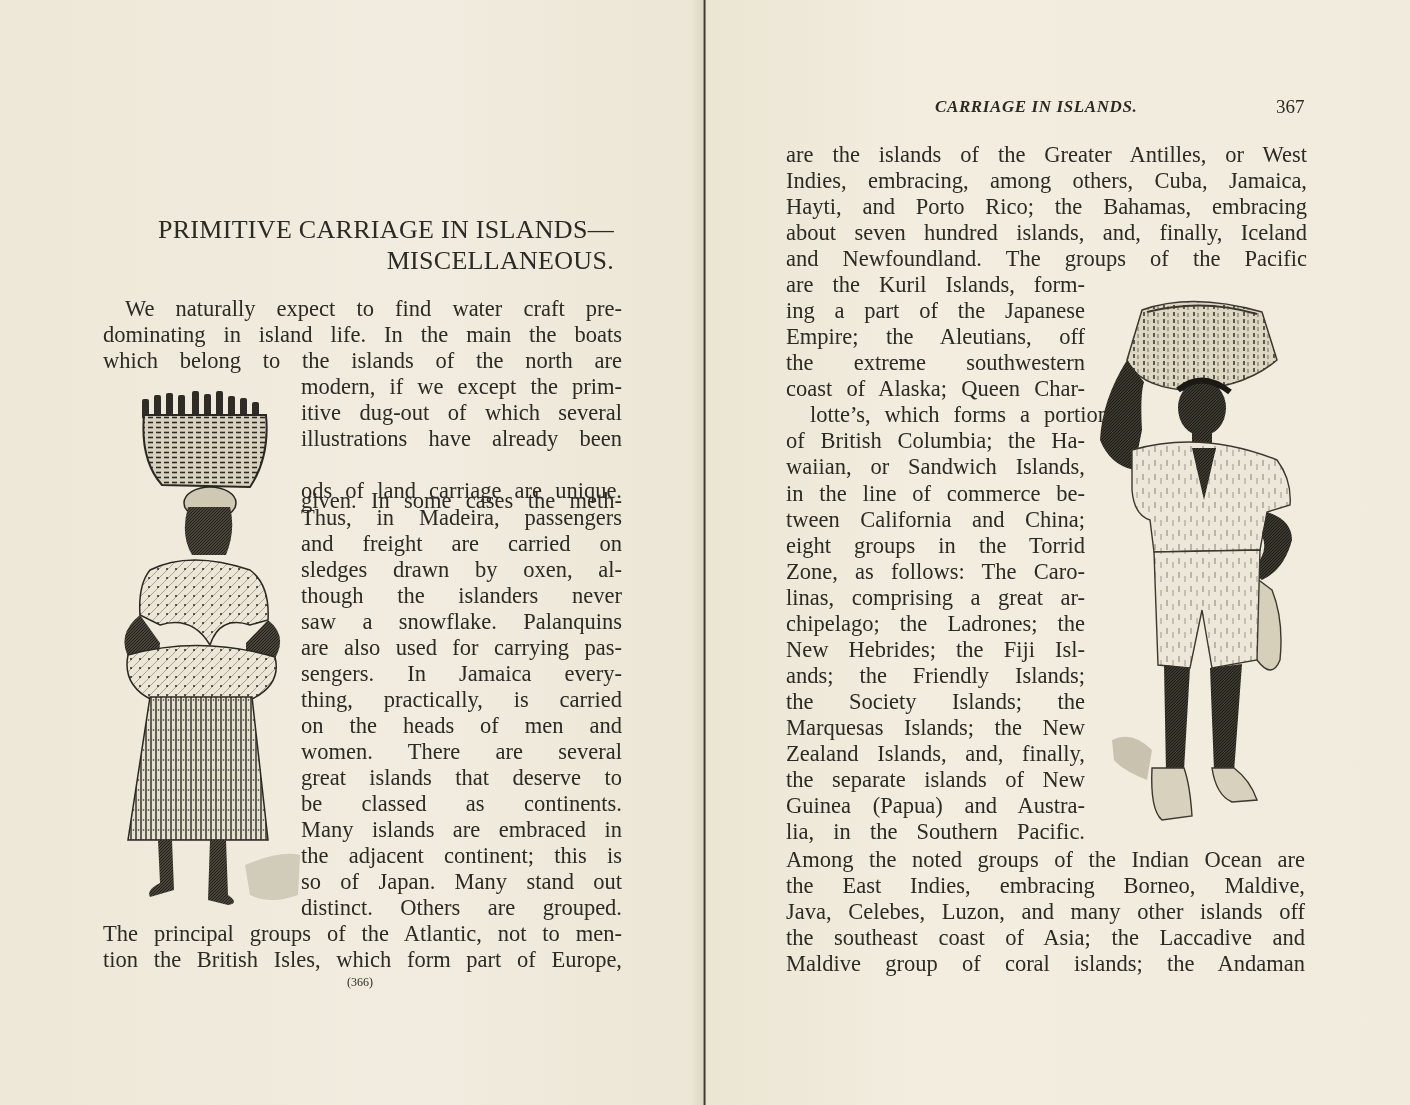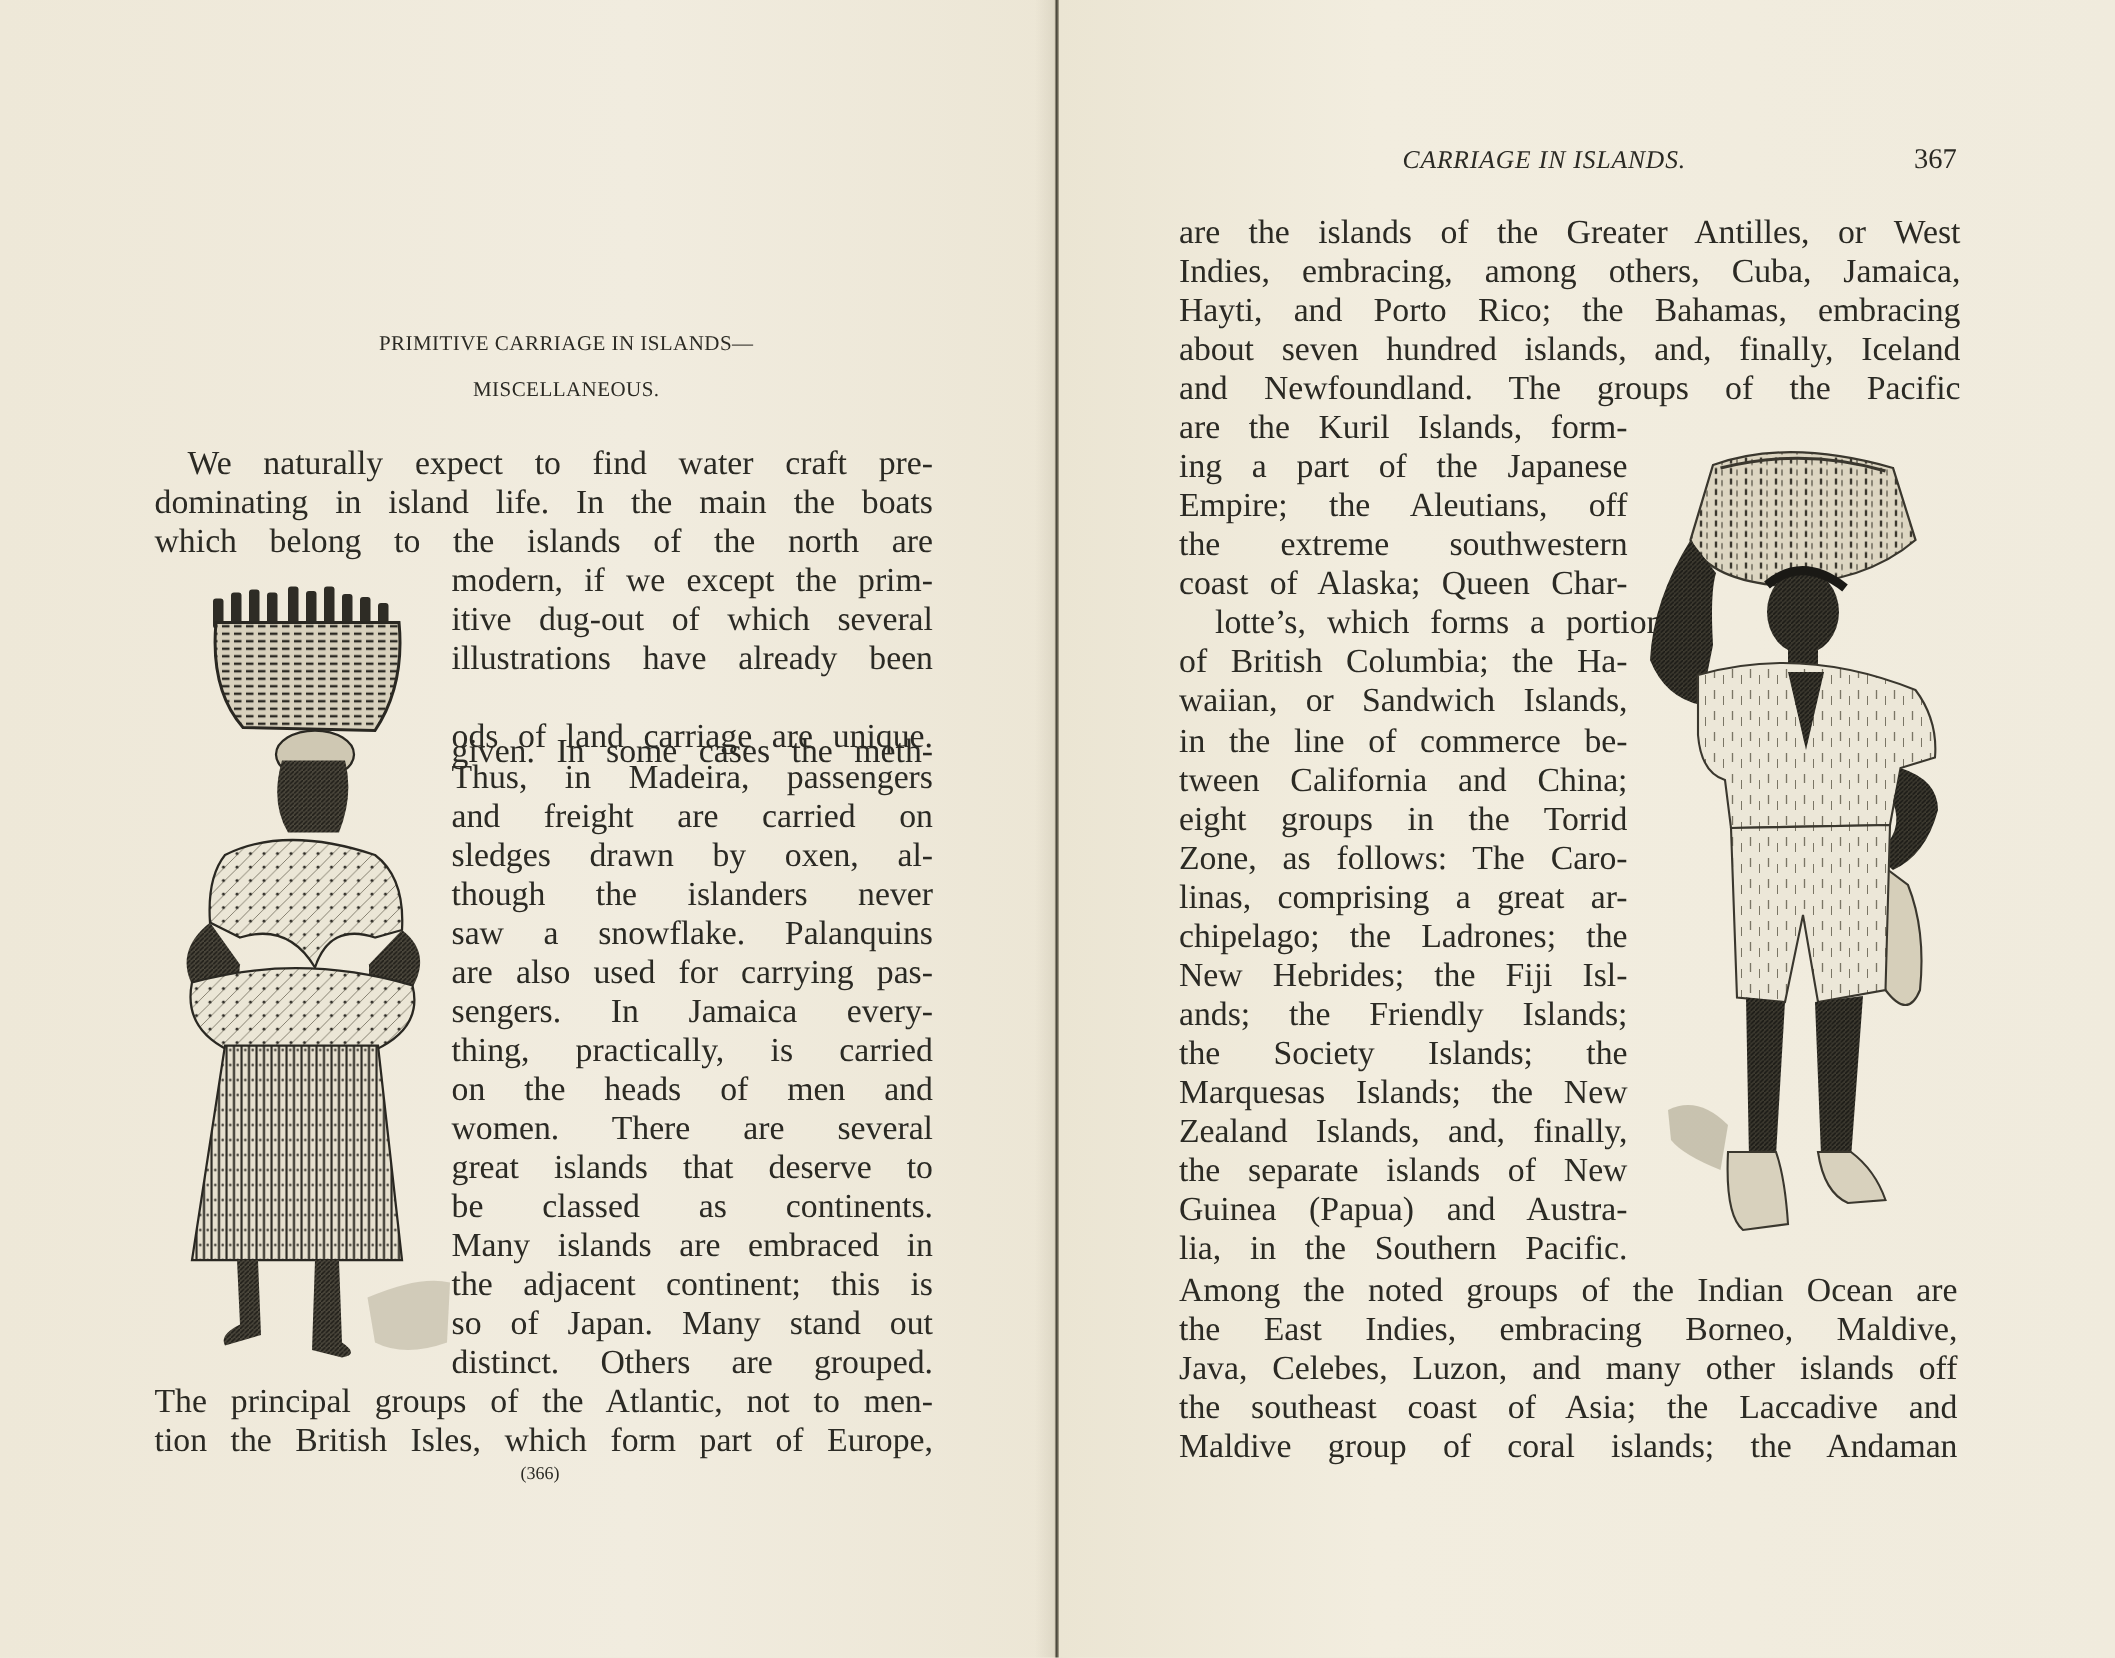--- a/index.html
+++ b/index.html
@@ -26,26 +26,26 @@
     background: linear-gradient(to right, rgba(0,0,0,0), rgba(120,110,85,0.12)); }
   .gutter-shadow-r { position: absolute; left: 706px; top: 0; width: 14px; height: 1105px;
     background: linear-gradient(to left, rgba(0,0,0,0), rgba(120,110,85,0.12)); }
 
   .line {
     position: absolute; white-space: nowrap;
     font-size: 22.5px; line-height: 26px;
     text-align: justify; text-align-last: justify;
   }
   .chapter-title {
-    position: absolute; left: 115px; width: 525px; text-align: center;
-    font-size: 14px; letter-spacing: 0.3px; line-height: 30px;
+    position: absolute; left: 89px; width: 525px; text-align: right;
+    font-size: 26px; letter-spacing: 0.3px; line-height: 30px;
   }
   .running-head {
     position: absolute; left: 935px; top: 97px;
-    font-style: italic; font-size: 17px; letter-spacing: 0.6px;
+    font-style: italic; font-size: 17px; letter-spacing: 0.6px; font-weight: bold;
   }
   .page-num-right {
     position: absolute; left: 1276px; top: 96px; font-size: 19px;
   }
   .page-num-left {
     position: absolute; left: 347px; top: 975px; font-size: 12px;
   }
   .illustration { position: absolute; }
 </style>
 </head>

